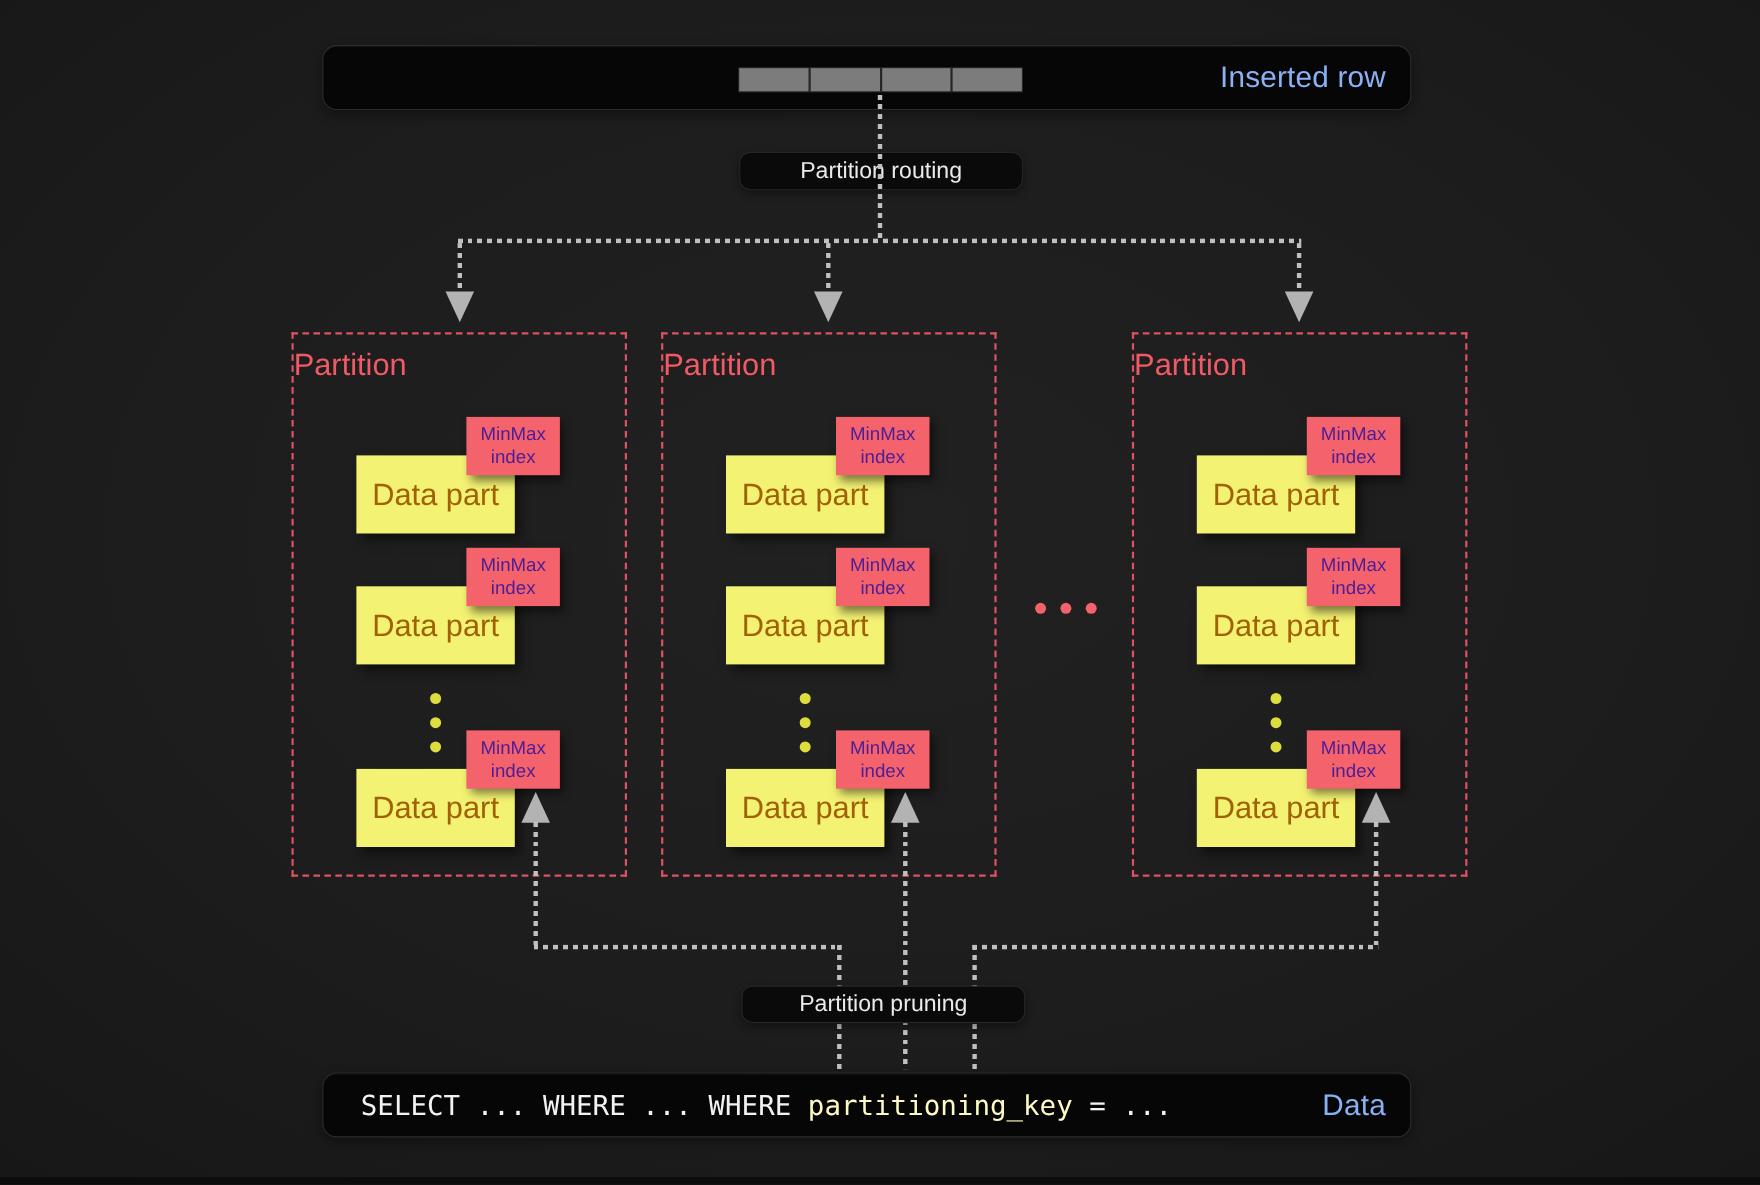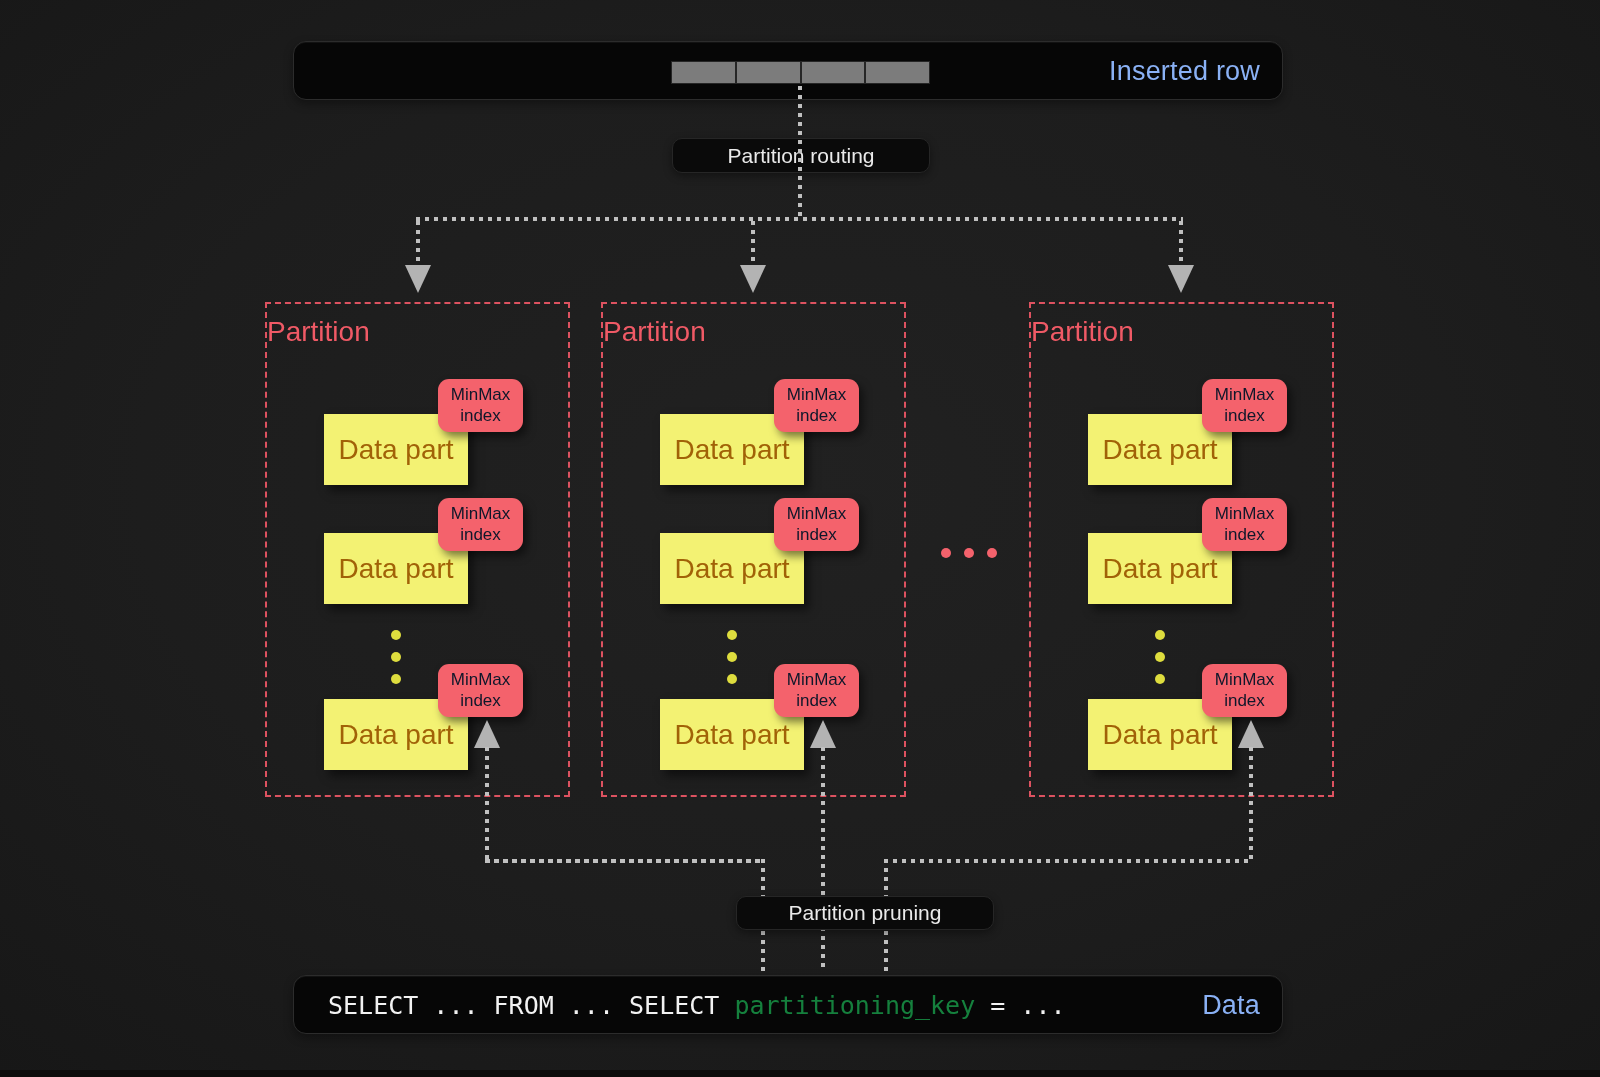--- a/index.html
+++ b/index.html
@@ -27,63 +27,62 @@
   }
   #segments .cell{flex:1;background:#7c7c7c;}
   
   .pill{
     position:absolute;width:258px;height:35px;box-sizing:border-box;
     background:#0a0a0a;border:1px solid #262626;border-radius:10px;
     display:flex;align-items:center;justify-content:center;
     color:#eaeaea;font-size:21px;box-shadow:0 3px 8px rgba(0,0,0,.4);
   }
   #routing-pill{left:672px;top:138px;z-index:4;}
-  #pruning-pill{left:736px;top:896px;height:34px;z-index:6;align-items:center;}
+  #pruning-pill{left:674px;top:896px;height:34px;z-index:6;align-items:center;}
   
   .vline{position:absolute;width:4px;z-index:5;
     background-image:repeating-linear-gradient(to bottom,#c0c0c0 0 4.5px,transparent 4.5px 9px);}
   .hline{position:absolute;height:4px;z-index:5;
     background-image:repeating-linear-gradient(to right,#c0c0c0 0 4.5px,transparent 4.5px 9px);}
   
   .arrow-down{position:absolute;width:0;height:0;z-index:5;
     border-left:13px solid transparent;border-right:13px solid transparent;border-top:28px solid #b3b3b3;}
   .arrow-up{position:absolute;width:0;height:0;z-index:5;
     border-left:13px solid transparent;border-right:13px solid transparent;border-bottom:28px solid #b3b3b3;}
   
   .partition{
     position:absolute;top:302px;width:305px;height:495px;box-sizing:border-box;
     border:2px dashed #dd5260;z-index:2;
   }
   .partition-title{position:absolute;top:12px;left:0;width:100%;text-align:left;
     font-size:28px;color:#f05a66;}
   .tag{
-    position:absolute;left:171px;width:85px;height:53px;background:#f4626c;
-    color:#0f172a;font-size:17px;line-height:1.2;text-align:center;
+    position:absolute;left:157px;width:85px;height:53px;background:#f4626c;
+    color:#4c1d95;font-size:17px;line-height:1.2;text-align:center;
     display:flex;align-items:center;justify-content:center;z-index:3;
     box-shadow:4px 5px 8px rgba(0,0,0,.5);
-    border-radius:11px;
   }
   .tag.t1{top:75px;} .tag.t2{top:194px;} .tag.t3{top:360px;}
   .part{
     position:absolute;left:57px;width:144px;height:71px;background:#f3f273;
     color:#a16207;font-size:28px;display:flex;align-items:center;justify-content:center;
     z-index:2;box-shadow:5px 6px 9px rgba(0,0,0,.5);
   }
   .part.p1{top:110px;} .part.p2{top:229px;} .part.p3{top:395px;}
   .vdot{position:absolute;left:124px;width:10px;height:10px;border-radius:50%;background:#dedd3e;}
   .vdot.d1{top:326px;} .vdot.d2{top:348px;} .vdot.d3{top:370px;}
   
   #partitions-ellipsis{position:absolute;left:941px;top:548px;display:flex;gap:13px;z-index:2;}
   #partitions-ellipsis .pdot{width:10px;height:10px;border-radius:50%;background:#f4626c;}
   
   #query-code{
     position:absolute;left:34px;top:50%;transform:translateY(-50%);
     font-family:"DejaVu Sans Mono", monospace;font-size:25px;color:#f2f2f2;white-space:pre;
   }
-  #query-code .key{color:#15803d;}
+  #query-code .key{color:#fef9c3;}
   #bottom-strip{position:absolute;left:0;top:1070px;width:1600px;height:7px;background:#0c0c0c;}
 </style>
 </head>
 <body>
 
 <div id="stage">
 
   <div class="bar" id="top-bar">
     <div id="segments">
       <div class="cell"></div>
@@ -163,18 +162,18 @@
   <div class="hline" style="left:485px;top:859px;width:280px;"></div>
   <div class="vline" style="left:761px;top:859px;height:113px;"></div>
   <div class="hline" style="left:884px;top:859px;width:369px;"></div>
   <div class="vline" style="left:884px;top:859px;height:113px;"></div>
 
   <div class="pill" id="pruning-pill">
     <span>Partition pruning</span>
   </div>
 
   <div class="bar" id="query-bar">
-    <div id="query-code"><span>SELECT ... FROM ... SELECT </span><span class="key">partitioning_key</span><span> = ...</span></div>
+    <div id="query-code"><span>SELECT ... WHERE ... WHERE </span><span class="key">partitioning_key</span><span> = ...</span></div>
     <div class="bar-label">Data</div>
   </div>
 
   <div id="bottom-strip"></div>
 </div>
 
 </body></html>

